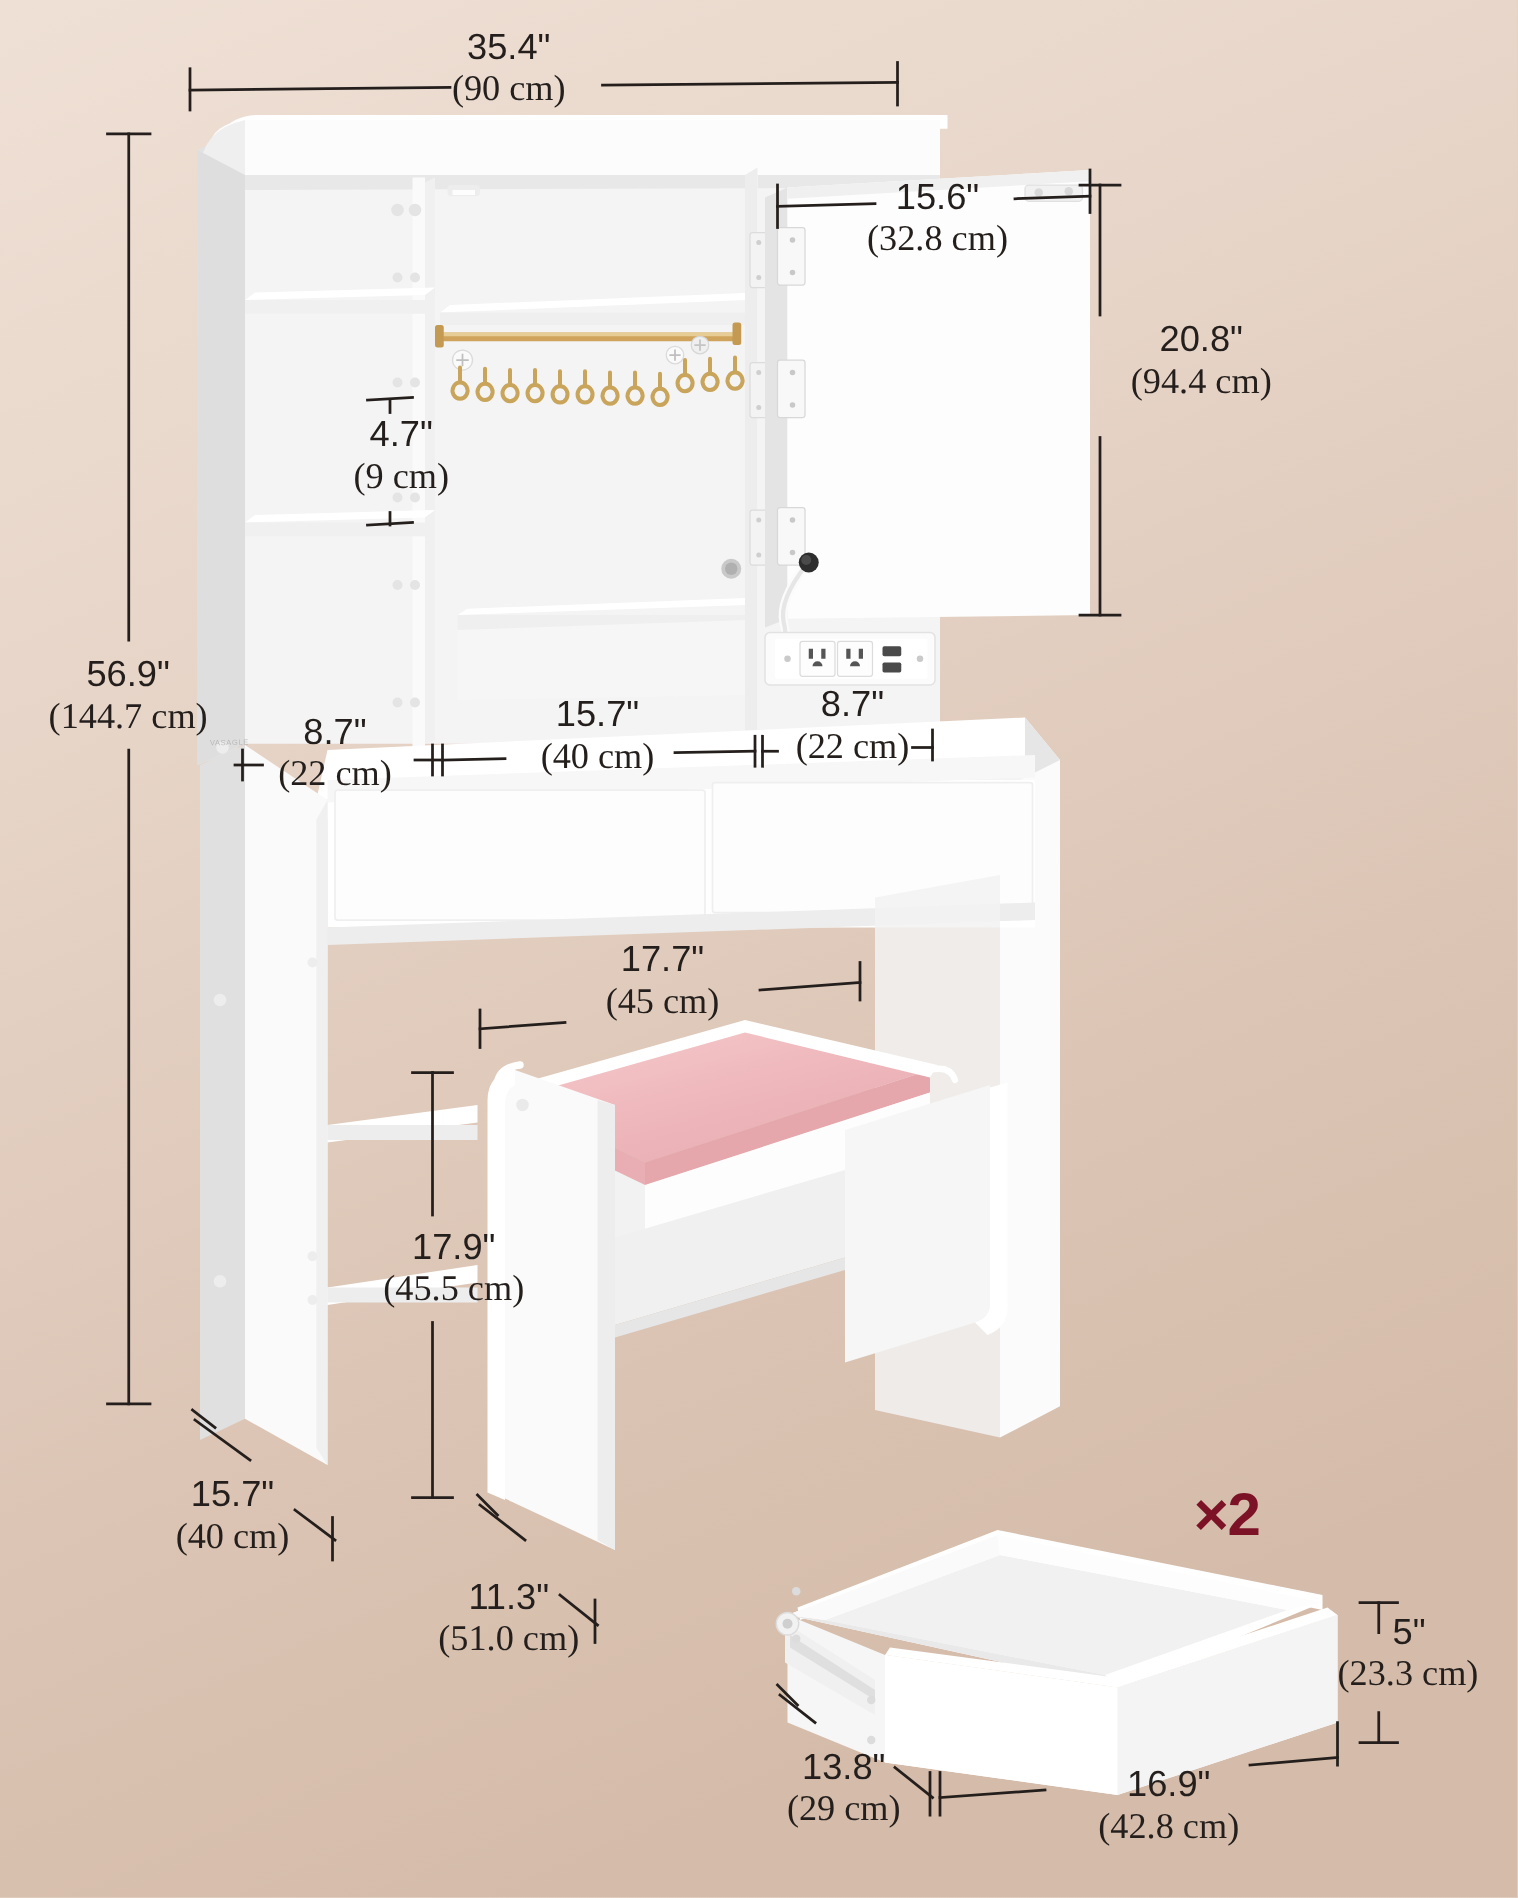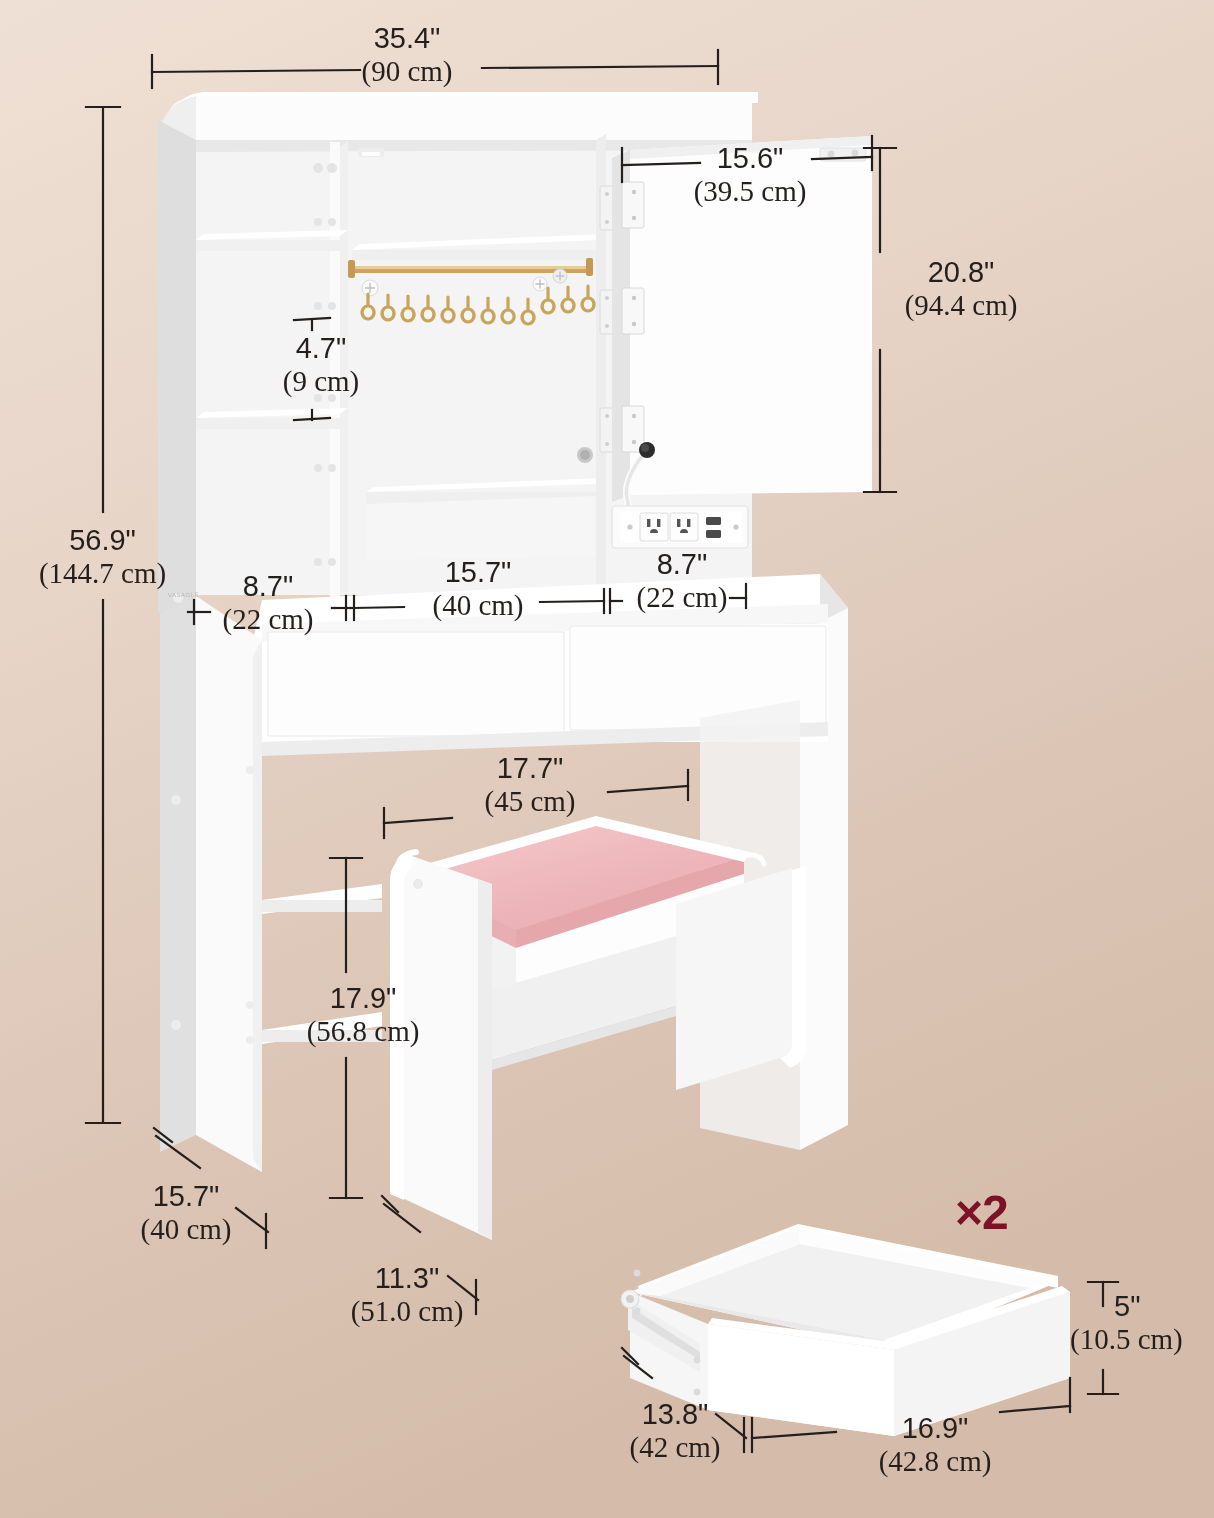--- a/index.html
+++ b/index.html
@@ -416,21 +416,21 @@
     <span class="l2">(90 cm)</span>
   </div>
 
   <div class="dimtxt" style="left:0px; top:524px; width:205px;">
     <span>56.9"</span>
     <span class="l2">(144.7 cm)</span>
   </div>
 
   <div class="dimtxt" style="left:640px; top:142px; width:220px;">
     <span>15.6"</span>
-    <span class="l2">(39.5 cm)</span>
+    <span class="l2">(32.8 cm)</span>
   </div>
 
   <div class="dimtxt" style="left:866px; top:256px; width:190px;">
     <span>20.8"</span>
     <span class="l2">(94.4 cm)</span>
   </div>
 
   <div class="dimtxt" style="left:246px; top:332px; width:150px;">
     <span>4.7"</span>
     <span class="l2">(9 cm)</span>
@@ -451,41 +451,41 @@
     <span class="l2">(22 cm)</span>
   </div>
 
   <div class="dimtxt" style="left:455px; top:752px; width:150px;">
     <span>17.7"</span>
     <span class="l2">(45 cm)</span>
   </div>
 
   <div class="dimtxt" style="left:274px; top:982px; width:178px;">
     <span>17.9"</span>
-    <span class="l2">(56.8 cm)</span>
+    <span class="l2">(45.5 cm)</span>
   </div>
 
   <div class="dimtxt" style="left:100px; top:1180px; width:172px;">
     <span>15.7"</span>
     <span class="l2">(40 cm)</span>
   </div>
 
   <div class="dimtxt" style="left:312px; top:1262px; width:190px;">
     <span>11.3"</span>
     <span class="l2">(51.0 cm)</span>
   </div>
 
   <div class="dimtxt" style="left:1070px; top:1290px; width:142px; text-align:left;">
     <span style="margin-left:44px;">5"</span>
-    <span class="l2">(10.5 cm)</span>
+    <span class="l2">(23.3 cm)</span>
   </div>
 
   <div class="dimtxt" style="left:592px; top:1398px; width:166px;">
     <span>13.8"</span>
-    <span class="l2">(42 cm)</span>
+    <span class="l2">(29 cm)</span>
   </div>
 
   <div class="dimtxt" style="left:840px; top:1412px; width:190px;">
     <span>16.9"</span>
     <span class="l2">(42.8 cm)</span>
   </div>
 
   <div class="qty" style="left:955px; top:1185px;">×2</div>
 
   <div class="brandtag" style="left:168px; top:592px;">VASAGLE</div>

